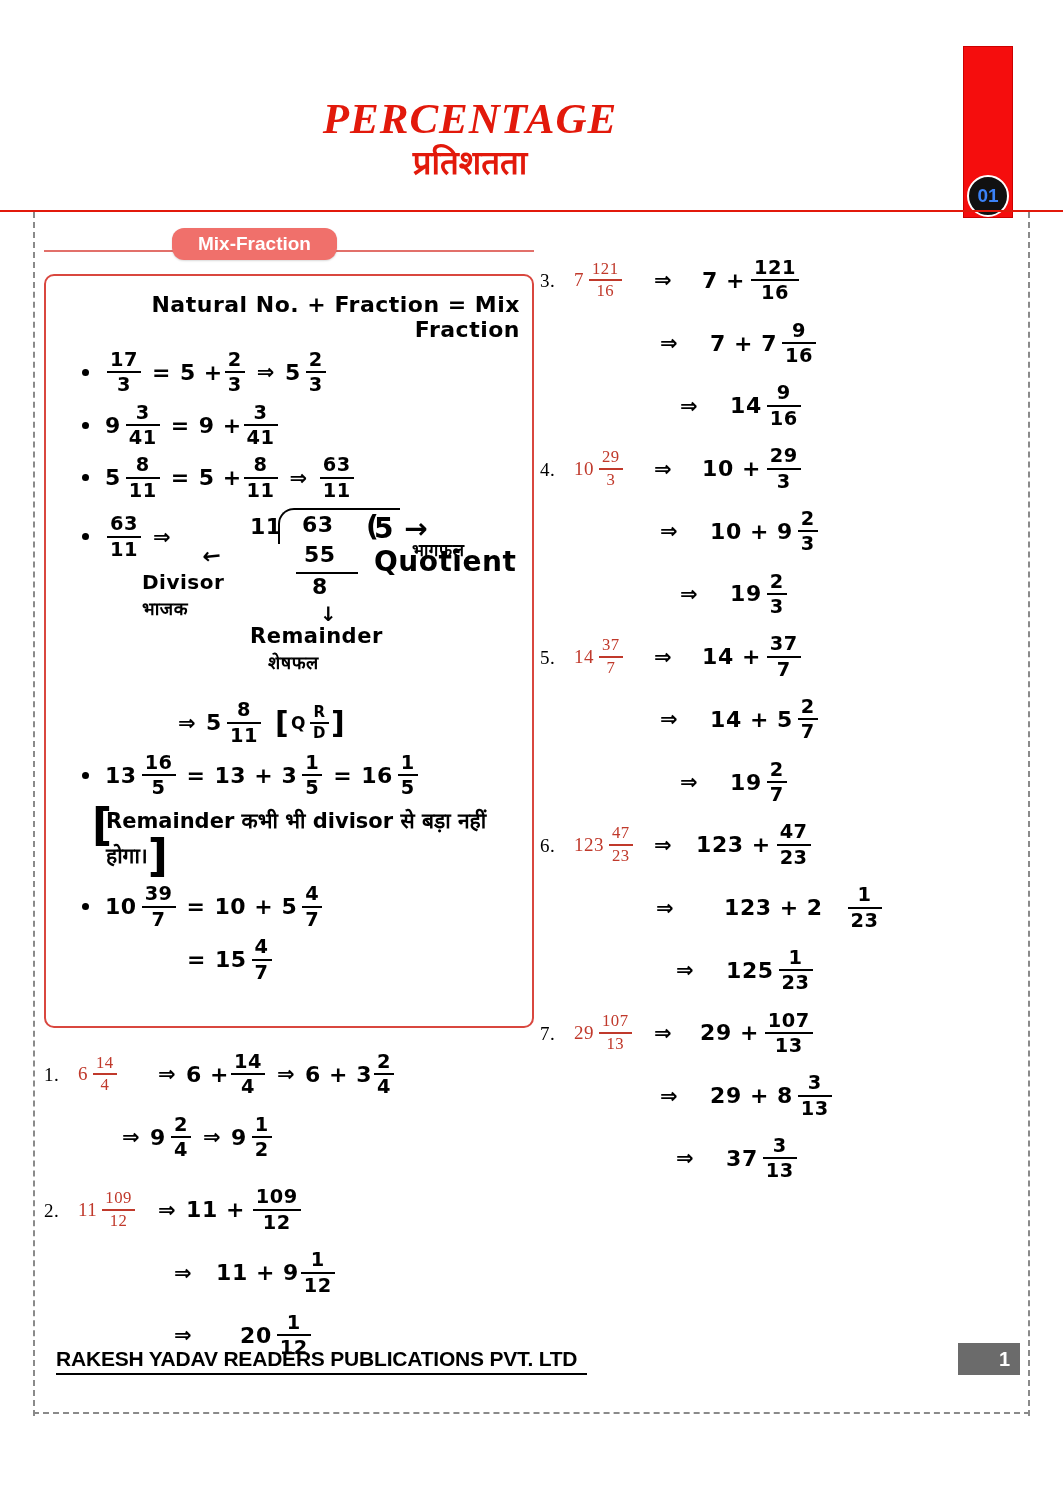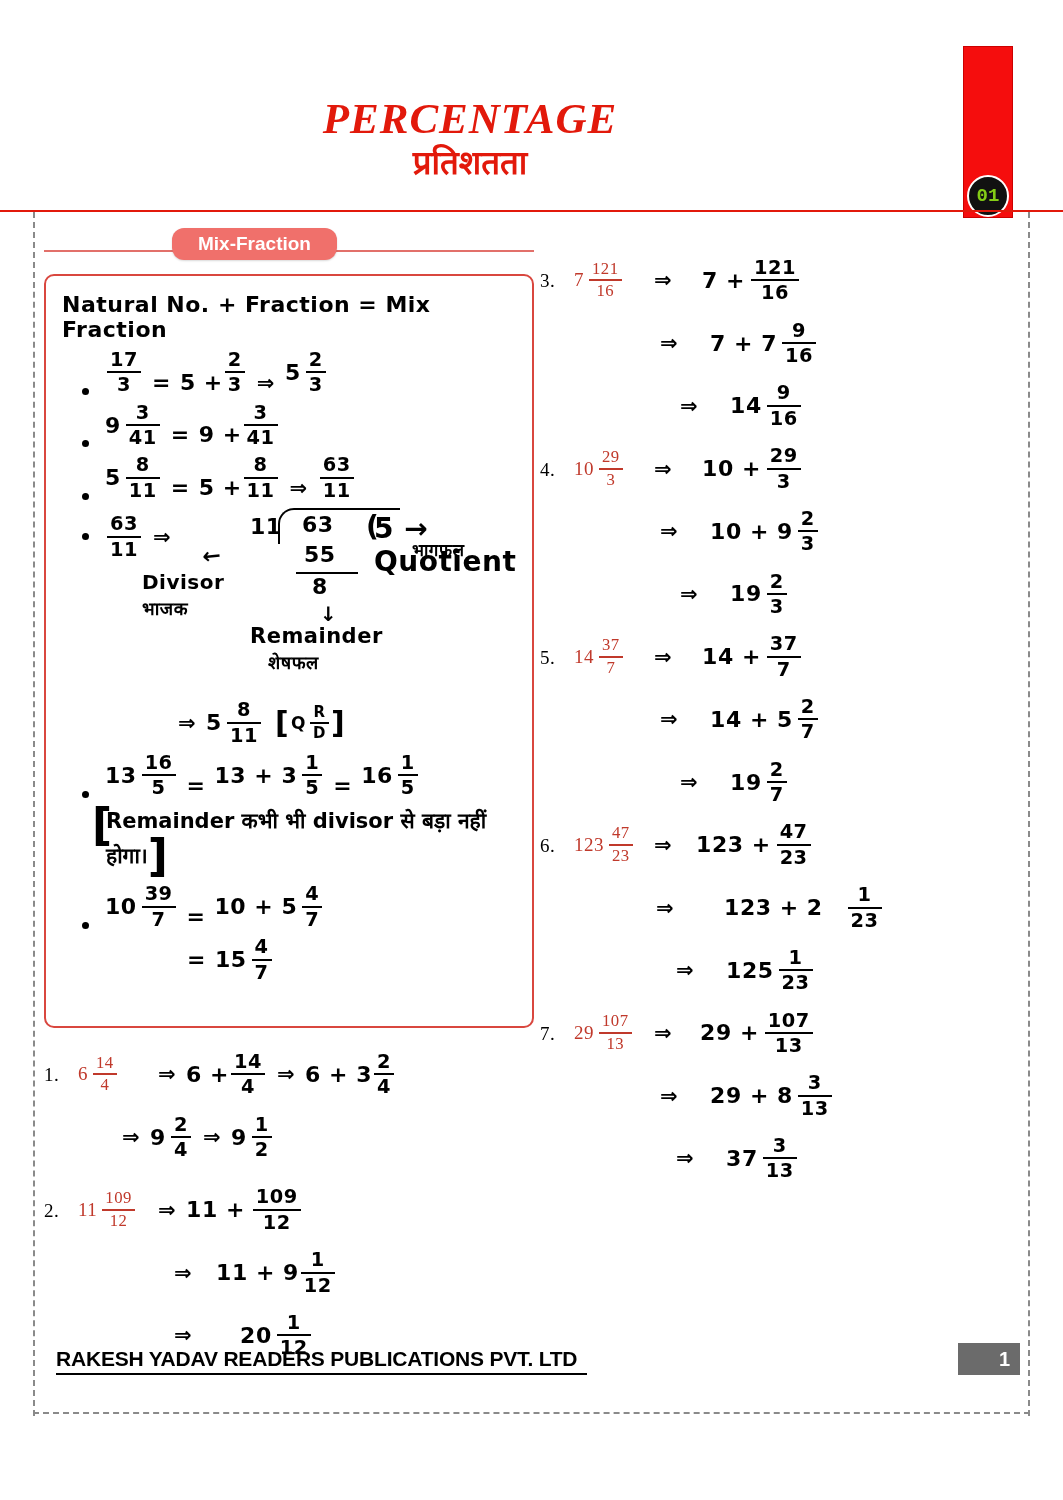--- a/index.html
+++ b/index.html
@@ -29,23 +29,23 @@
     line-height:1.2;margin-top:2px;
   }
   .chapter-bar{
     position:absolute;left:963px;top:46px;width:48px;height:170px;
     background:#f50d0d;border:1px solid #c00;
   }
   .chapter-badge{
     position:absolute;left:50%;top:128px;transform:translateX(-50%);
     width:38px;height:38px;border-radius:50%;
     background:#111;border:2px solid #fff;
-    color:#84cc16;font-weight:bold;font-size:19px;
+    color:#3b82f6;font-weight:bold;font-size:19px;
     display:flex;align-items:center;justify-content:center;
-    font-family:Liberation Mono, monospace;
+    font-family:Liberation Sans, sans-serif;
   }
   .header-rule{
     position:absolute;left:0;top:210px;width:1063px;height:0;
     border-top:2px solid #e2190b;
   }
 
   
   .col-left{position:absolute;left:44px;top:226px;width:490px;}
   .col-right{position:absolute;left:540px;top:258px;width:500px;}
 
@@ -72,23 +72,23 @@
   }
 
   
   .hw{
     font-family:"DejaVu Sans", sans-serif;
     font-weight:bold;
     letter-spacing:.5px;
   }
   .hw-hi{font-family:"DejaVu Sans", sans-serif;font-weight:bold;}
 
-  .headline{font-size:22px;margin:2px 0 6px 4px;}
-
-  .bullet-row{display:flex;align-items:flex-end;margin:8px 0 8px 24px;font-size:22px;}
+  .headline{font-size:22px;margin:2px 0 6px 4px;text-align:right;}
+
+  .bullet-row{display:flex;align-items:center;margin:8px 0 8px 24px;font-size:22px;}
   .bullet-dot{
     width:7px;height:7px;border-radius:50%;background:#000;
     margin-right:16px;flex:none;
   }
   .op{margin:0 9px;}
   .arr{margin:0 10px;font-size:21px;}
 
   
   .frac{display:inline-flex;flex-direction:column;align-items:center;
         vertical-align:middle;line-height:1;margin:0 2px;}

